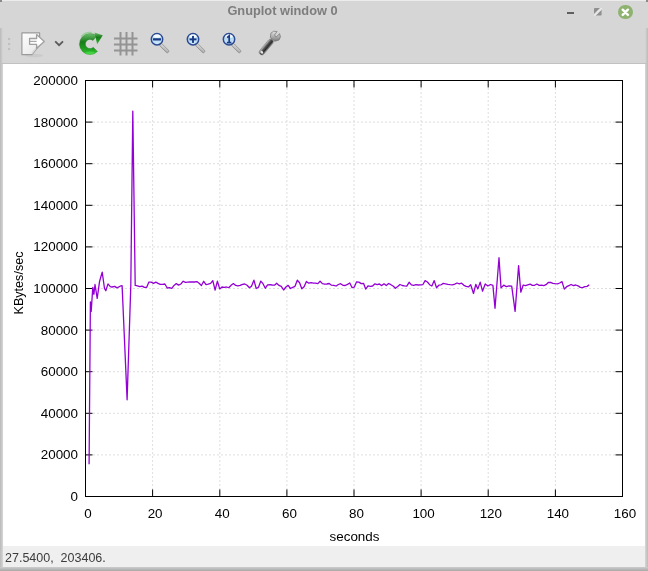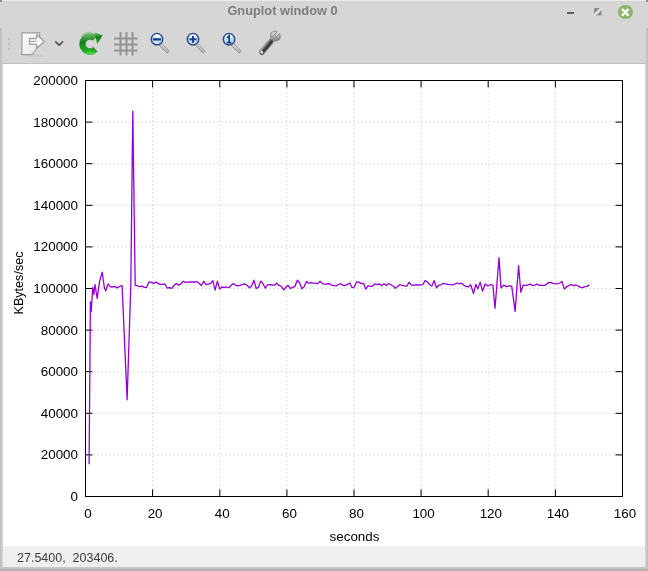--- a/index.html
+++ b/index.html
@@ -2,21 +2,21 @@
 <html><head><meta charset="utf-8">
 <style>
 html,body{margin:0;padding:0}
 #win{position:relative;width:648px;height:571px;background:#d6d6d6;overflow:hidden;font-family:"Liberation Sans",sans-serif}
 #titlebar{position:absolute;left:0;top:0;width:648px;height:28px;background:#d6d6d6;border-top:1px solid #ececec}
 #title{position:absolute;left:0;top:0;width:565px;text-align:center;line-height:22.5px;font-size:12.8px;font-weight:bold;color:#7d7d7d}
 #minbtn{position:absolute;left:567px;top:11.5px;width:7px;height:2.5px;background:#5f5f5f}
 #closebtn{position:absolute;left:618.4px;top:4.6px;width:14.6px;height:14.6px;border-radius:50%;background:#8eb36f}
 #content{position:absolute;left:3px;top:64px;width:642px;height:482px;background:#ffffff}
 #tbsep{position:absolute;left:0;top:63px;width:648px;height:1px;background:#c1c1c1}
-#statusbar{position:absolute;left:3px;top:546px;width:642px;height:21px;background:#efefef;font-size:12.5px;color:#3c3c3c;line-height:25px;padding-left:14px;box-sizing:border-box}
+#statusbar{position:absolute;left:3px;top:546px;width:642px;height:21px;background:#efefef;font-size:12.5px;color:#3c3c3c;line-height:25px;padding-left:2px;box-sizing:border-box}
 #framebottom{position:absolute;left:0;top:567px;width:648px;height:4px;background:linear-gradient(#cdcdcd,#a8a8a8)}
 .frame{position:absolute;top:28px;width:3px;height:539px}
 #lframe{left:0;background:linear-gradient(to right,#bababa,#d6d6d6)}
 #rframe{left:645px;background:linear-gradient(to left,#bababa,#d6d6d6)}
 .corner{position:absolute;top:0;width:2px;height:2px;background:#8a8a8a}
 </style></head>
 <body>
 <div id="win">
   <div id="titlebar"></div>
   <div id="title">Gnuplot window 0</div>

